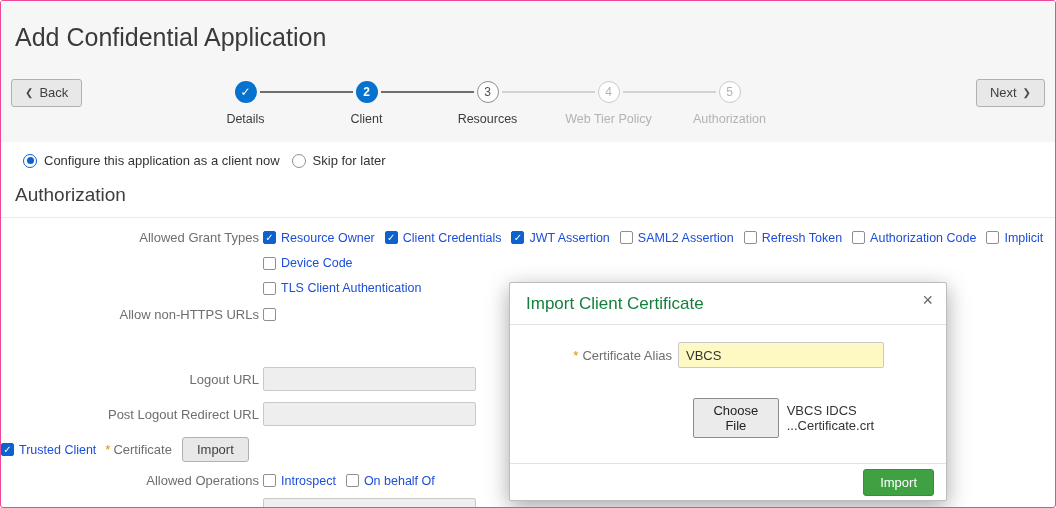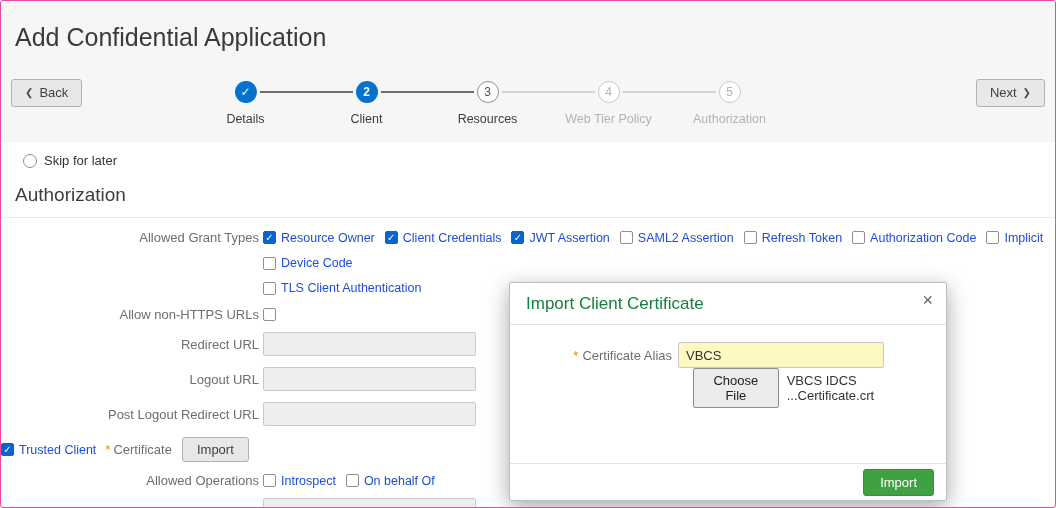--- a/index.html
+++ b/index.html
@@ -77,21 +77,21 @@
   .modal-header{position:relative;padding:11px 16px 10px;border-bottom:1px solid #e2e2e2;}
   .modal-title{font-size:17px;color:#15803d;}
   .modal-close{position:absolute;right:13px;top:7px;font-size:18px;color:#666;cursor:pointer;}
   .modal-body{padding:17px 16px 0;}
   .alias-row{display:flex;align-items:center;}
   .alias-labels{width:146px;text-align:right;padding-right:6px;flex:none;}
   .alias-req{color:#e08c00;margin-right:4px;font-size:13px;}
   .alias-label{color:#6e6e6e;font-size:13px;}
   .alias-input{width:206px;height:26px;border:1px solid #c9c9c9;border-radius:2px;background:#fef9c3;
                font-family:inherit;font-size:13px;padding:0 7px;color:#333;box-sizing:border-box;}
-  .file-row{margin-top:0;margin-left:152px;display:flex;align-items:center;gap:8px;padding-left:15px;}
+  .file-row{margin-top:30px;margin-left:152px;display:flex;align-items:center;gap:8px;padding-left:15px;}
   .file-btn{padding:4px 11px;background:#ebebeb;border:1px solid #8c8c8c;border-radius:2px;
             font-size:13px;color:#222;font-family:inherit;cursor:pointer;}
   .file-name{font-size:13px;color:#333;}
   .modal-footer{position:absolute;left:0;right:0;bottom:0;height:37px;border-top:1px solid #e2e2e2;
                 display:flex;align-items:center;justify-content:flex-end;padding:0 12px;box-sizing:border-box;}
   .green-btn{background:#3fa142;border:1px solid #388e3c;color:#fff;font-size:13px;padding:5px 16px;
              border-radius:3px;font-family:inherit;cursor:pointer;}
 </style>
 </head>
 <body>
@@ -134,20 +134,24 @@
       <div class="step-label">Web Tier Policy</div>
     </div>
     <div class="step disabled">
       <div class="circle">5</div>
       <div class="step-label">Authorization</div>
     </div>
   </div>
 
   <div class="radio-row">
     <span class="radio-item">
+      <span class="radio checked"></span>
+      <span>Configure this application as a client now</span>
+    </span>
+    <span class="radio-item">
       <span class="radio"></span>
       <span>Skip for later</span>
     </span>
   </div>
 
   <div class="section-heading">
     <span>Authorization</span>
   </div>
 
   <div class="form-row r-grant">
@@ -204,26 +208,20 @@
     </div>
   </div>
 
   <div class="form-row r-nonhttps">
     <div class="form-label">Allow non-HTTPS URLs</div>
     <div class="form-content">
       <span class="cb"></span>
     </div>
   </div>
 
-  <div class="form-row r-redirect">
-    <div class="form-label">Redirect URL</div>
-    <div class="form-content">
-      <input class="field" type="text" value="" style="">
-    </div>
-  </div>
 
   <div class="form-row r-logout">
     <div class="form-label">Logout URL</div>
     <div class="form-content">
       <input class="field" type="text" value="" style="">
     </div>
   </div>
 
   <div class="form-row r-postlogout">
     <div class="form-label">Post Logout Redirect URL</div>

